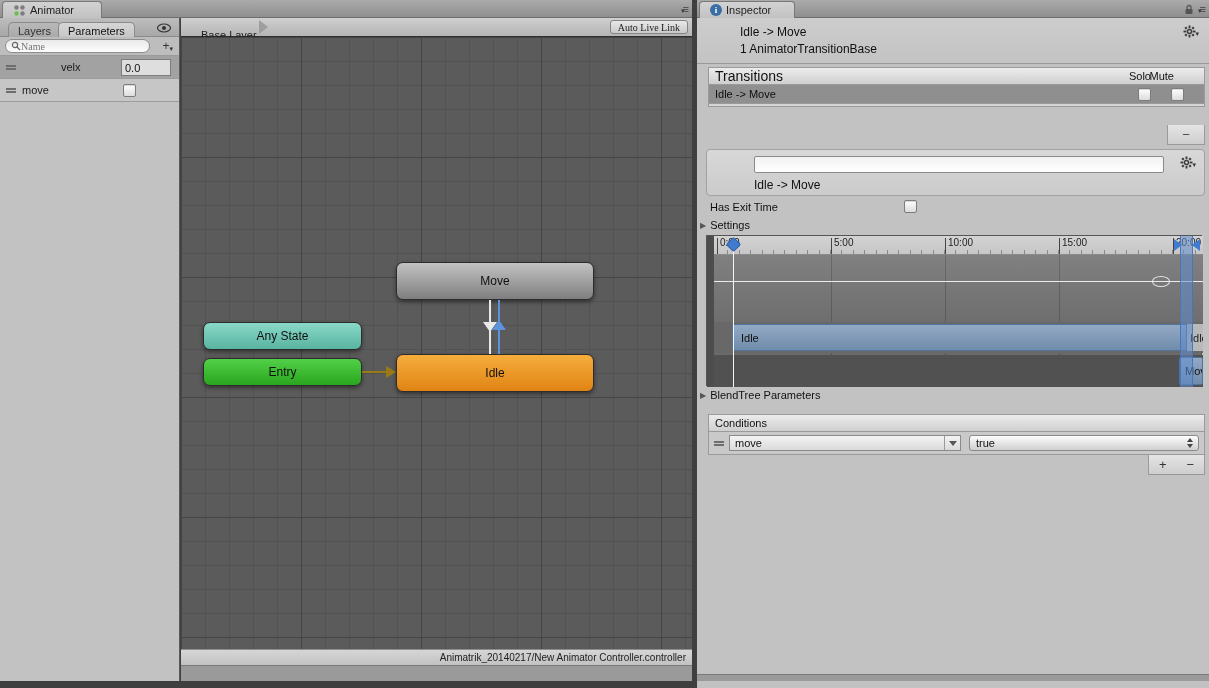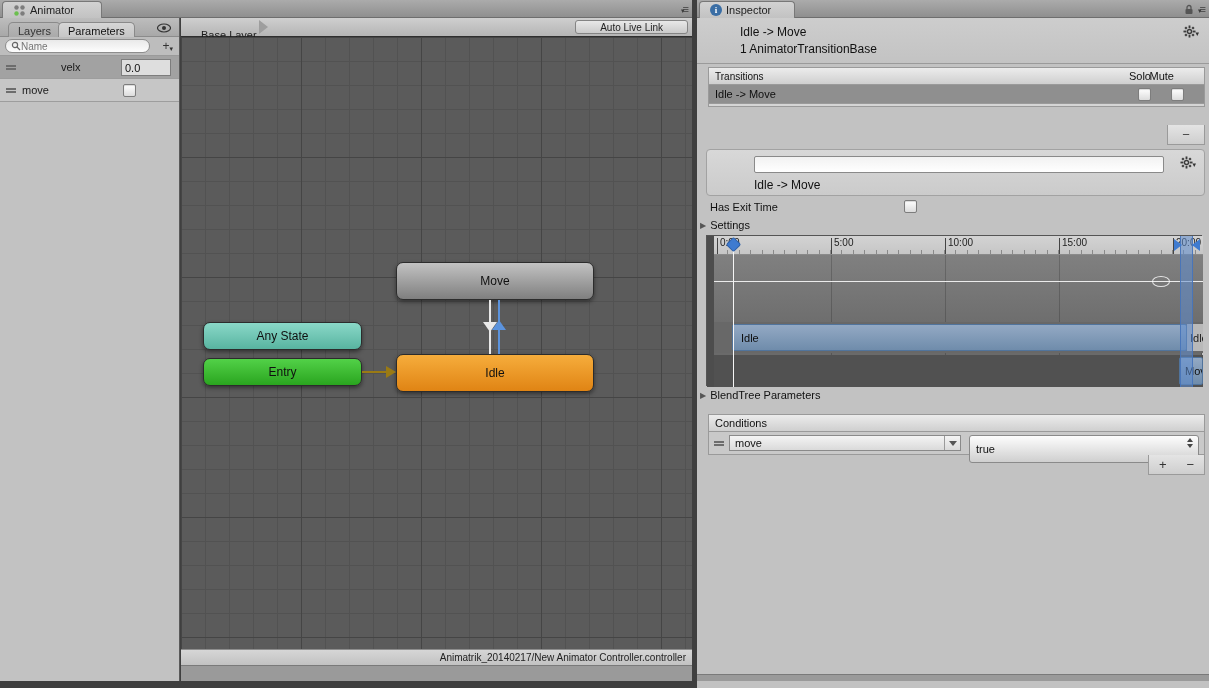--- a/index.html
+++ b/index.html
@@ -20,38 +20,38 @@
   #animator-tab { left:2px; width:100px; }
 
   
   #left-col { position:absolute; left:0; top:18px; width:180px; height:663px; background:#c2c2c2; border-right:1px solid #5a5a5a; }
   #lp-toolbar { position:relative; height:19px; background:linear-gradient(#bdbdbd,#a8a8a8); border-bottom:1px solid #8b8b8b; }
   .seg-tab { position:absolute; top:4px; height:17px; border:1px solid #8a8a8a; border-bottom:none; border-radius:5px 5px 0 0; display:flex; align-items:center; padding:0 9px; font-size:11px; }
   #layers-tab { left:8px; background:linear-gradient(#b8b8b8,#a8a8a8); color:#333; }
   #parameters-tab { left:58px; background:linear-gradient(#d6d6d6,#c4c4c4); color:#111; }
   #search-row { position:relative; height:19px; background:#bdbdbd; border-bottom:1px solid #9a9a9a; }
   #search-box { position:absolute; left:5px; top:2px; width:145px; height:14px; background:linear-gradient(#e9e9e9,#fdfdfd); border:1px solid #8d8d8d; border-radius:8px; display:flex; align-items:center; padding:0 5px; }
-  #search-input { border:none; outline:none; background:transparent; width:110px; font-size:10px; font-family:Liberation Sans, sans-serif; color:#333; }
+  #search-input { border:none; outline:none; background:transparent; width:110px; font-size:10px; font-family:Liberation Serif, serif; color:#333; }
   #add-param-btn { position:absolute; right:6px; top:2px; font-size:12px; color:#333; cursor:default; }
   #add-param-btn .caret { font-size:7px; vertical-align:bottom; }
   .param-row { position:relative; height:23px; border-bottom:1px solid #9d9d9d; display:flex; align-items:center; }
   .param-row.sel { background:#a2a2a2;gap:39px; }
   .param-row.norm { background:#c6c6c6; }
   .drag-handle { width:10px; height:5px; border-top:2px solid #6d6d6d; border-bottom:2px solid #6d6d6d; margin:0 6px 0 6px; }
   .param-name { flex:1; font-size:11px; color:#1a1a1a; }
   .param-field { position:absolute; left:121px; top:3px; width:50px; height:17px; border:1px solid #7d7d7d; background:#dedede; font-size:11px; font-family:"Liberation Sans",sans-serif; padding:0 3px; color:#111; }
   .checkbox { width:13px; height:13px; background:linear-gradient(#ffffff,#dcdcdc); border:1px solid #7d7d7d; border-radius:2px; box-shadow:inset 0 1px 1px rgba(0,0,0,.15); }
   .param-row .checkbox { position:absolute; left:123px; top:5px; }
 
   
   #graph { position:absolute; left:181px; top:18px; width:511px; height:663px; }
   #graph-toolbar { position:relative; height:19px; background:linear-gradient(#cfcfcf,#b5b5b5); border-bottom:1px solid #2f2f2f; }
   #breadcrumb { position:absolute; left:0; top:0; height:34px; display:flex; align-items:center; padding:0 0 0 20px; font-size:11px; color:#1a1a1a; }
   #breadcrumb-chev { position:absolute; left:78px; top:2px; width:0; height:0; border-left:9px solid #9e9e9e; border-top:7px solid transparent; border-bottom:7px solid transparent; }
-  #auto-live-link { position:absolute; right:4px; top:2px; height:14px; padding:0 24px; background:linear-gradient(#e8e8e8,#cacaca); border:1px solid #848484; border-radius:3px; font-size:10px; display:flex; align-items:center; color:#222; }
+  #auto-live-link { position:absolute; right:4px; top:2px; height:14px; padding:0 7px; background:linear-gradient(#e8e8e8,#cacaca); border:1px solid #848484; border-radius:3px; font-size:10px; display:flex; align-items:center; color:#222;font-family:Liberation Serif, serif; }
   #grid { position:absolute; left:0; top:19px; width:511px; height:628px; background-color:#5b5b5b;
     background-image:
       linear-gradient(#454545 1px, transparent 1px),
       linear-gradient(90deg,#454545 1px, transparent 1px),
       linear-gradient(#525252 1px, transparent 1px),
       linear-gradient(90deg,#525252 1px, transparent 1px);
     background-size:120px 120px,120px 120px,24px 24px,24px 24px; overflow:hidden; }
   .node { position:absolute; border:1px solid #2c2c2c; border-radius:7px; box-shadow:0 2px 4px rgba(0,0,0,.45); display:flex; align-items:center; justify-content:center; font-size:12px; color:#101010; }
   #node-move { left:215px; top:225px; width:198px; height:38px; background:linear-gradient(#c2c2c2,#7f7f7f); }
   #node-anystate { left:22px; top:285px; width:159px; height:28px; background:linear-gradient(#8ad8c8,#58b4a0); }
@@ -78,21 +78,21 @@
   #insp-content { position:absolute; left:0; top:18px; width:512px; height:663px; background:#c2c2c2; overflow:hidden; }
 
   #obj-header { position:relative; height:46px; background:linear-gradient(#cdcdcd,#c3c3c3); border-bottom:1px solid #9a9a9a; }
   #obj-title { position:absolute; left:43px; top:7px; font-size:12px; color:#111; }
   #obj-subtitle { position:absolute; left:43px; top:24px; font-size:12px; color:#111; }
   .gear-wrap { position:absolute; display:flex; align-items:flex-end; }
   .gear-caret { font-size:7px; color:#333; margin-left:-1px; }
 
   #transitions-box { position:absolute; left:11px; top:49px; width:497px; height:78px; }
   #transitions-hdr { position:relative; height:18px; background:linear-gradient(#ececec,#cfcfcf); border:1px solid #9a9a9a; display:flex; align-items:center; padding:0 6px; }
-  #transitions-title { flex:1; font-size:10px; color:#111; }
+  #transitions-title { flex:1; font-size:14px; color:#111; }
   .colhead { font-size:11px; color:#111; }
   #solo-head { position:absolute; right:53px; }
   #mute-head { position:absolute; right:30px; }
   #transition-row { position:relative; height:19px; background:#8f8f8f; border:1px solid #9a9a9a; border-top:none; display:flex; align-items:center; padding:0 6px; }
   #transition-row-label { flex:1; font-size:11px; color:#0e0e0e; }
   #solo-cb { position:absolute; right:53px; top:3px; }
   #mute-cb { position:absolute; right:20px; top:3px; }
   #trans-footer { position:relative; height:3px; background:#d5d5d5; border:1px solid #9a9a9a; border-top:none; }
   #trans-minus { position:absolute; right:0; top:58px; width:38px; height:20px; background:linear-gradient(#e4e4e4,#cecece); border:1px solid #9a9a9a; border-top:none; display:flex; align-items:center; justify-content:center; font-size:13px; color:#444; }
 
@@ -134,21 +134,21 @@
 
   
   #conditions-box { position:absolute; left:11px; top:396px; width:497px; height:41px; }
   #conditions-hdr { position:relative; height:18px; background:linear-gradient(#ececec,#cfcfcf); border:1px solid #9a9a9a; display:flex; align-items:center; padding:0 6px; font-size:11px; color:#111; }
   #condition-row { position:relative; height:23px; background:#c9c9c9; border:1px solid #9a9a9a; border-top:none; display:flex; align-items:center; }
   #condition-row .drag-handle { margin-left:5px; }
   #cond-param-dd { position:absolute; left:20px; top:3px; width:232px; height:16px; background:linear-gradient(#f4f4f4,#dadada); border:1px solid #8a8a8a; display:flex; align-items:center; }
   #cond-param-text { flex:1; padding-left:5px; font-size:11px; color:#111; border-right:1px solid #9a9a9a; height:100%; display:flex; align-items:center; }
   #cond-param-arrow { width:15px; display:flex; align-items:center; justify-content:center; }
   .dd-tri-down { width:0; height:0; border-left:4px solid transparent; border-right:4px solid transparent; border-top:5px solid #555; }
-  #cond-value-dd { position:absolute; left:260px; top:3px; width:230px; height:28px; background:linear-gradient(#fdfdfd,#cfcfcf); border:1px solid #8a8a8a; border-radius:3px; display:flex; align-items:center; padding-left:6px; font-size:11px; color:#111; }
+  #cond-value-dd { position:absolute; left:260px; top:3px; width:230px; height:16px; background:linear-gradient(#fdfdfd,#cfcfcf); border:1px solid #8a8a8a; border-radius:3px; display:flex; align-items:center; padding-left:6px; font-size:11px; color:#111; }
   #cond-value-arrows { position:absolute; right:5px; top:2px; display:flex; flex-direction:column; gap:2px; }
   .tri-up { width:0; height:0; border-left:3px solid transparent; border-right:3px solid transparent; border-bottom:4px solid #444; }
   .tri-dn { width:0; height:0; border-left:3px solid transparent; border-right:3px solid transparent; border-top:4px solid #444; }
   #cond-plusminus { position:absolute; right:0; top:41px; width:57px; height:20px; background:linear-gradient(#e4e4e4,#cecece); border:1px solid #9a9a9a; border-top:none; display:flex; align-items:center; justify-content:space-around; font-size:13px; color:#333; }
 
   #insp-bottom-frame { position:absolute; left:0; bottom:0; width:512px; height:7px; background:#9a9a9a; border-top:1px solid #7a7a7a; }
 
   .info-badge { width:12px; height:12px; border-radius:50%; background:#3a6ea5; color:#fff; font-size:9px; font-weight:bold; display:flex; align-items:center; justify-content:center; font-family:"Liberation Serif",serif; }
 </style>
 </head>

